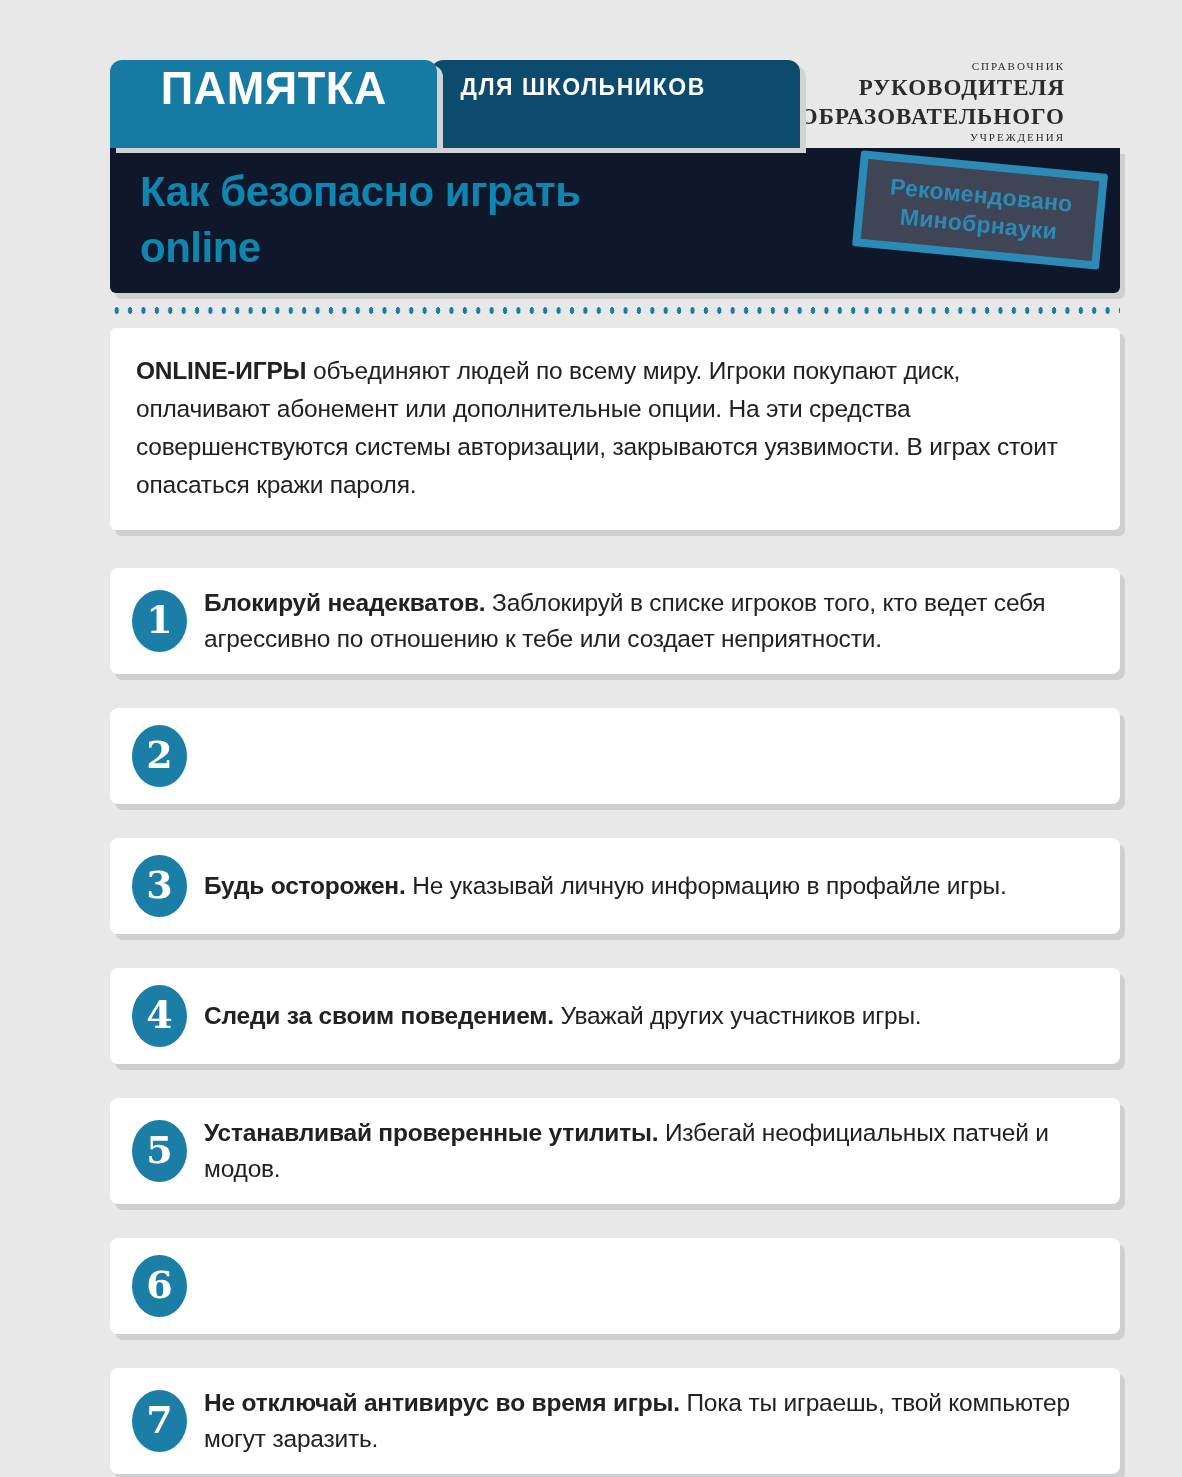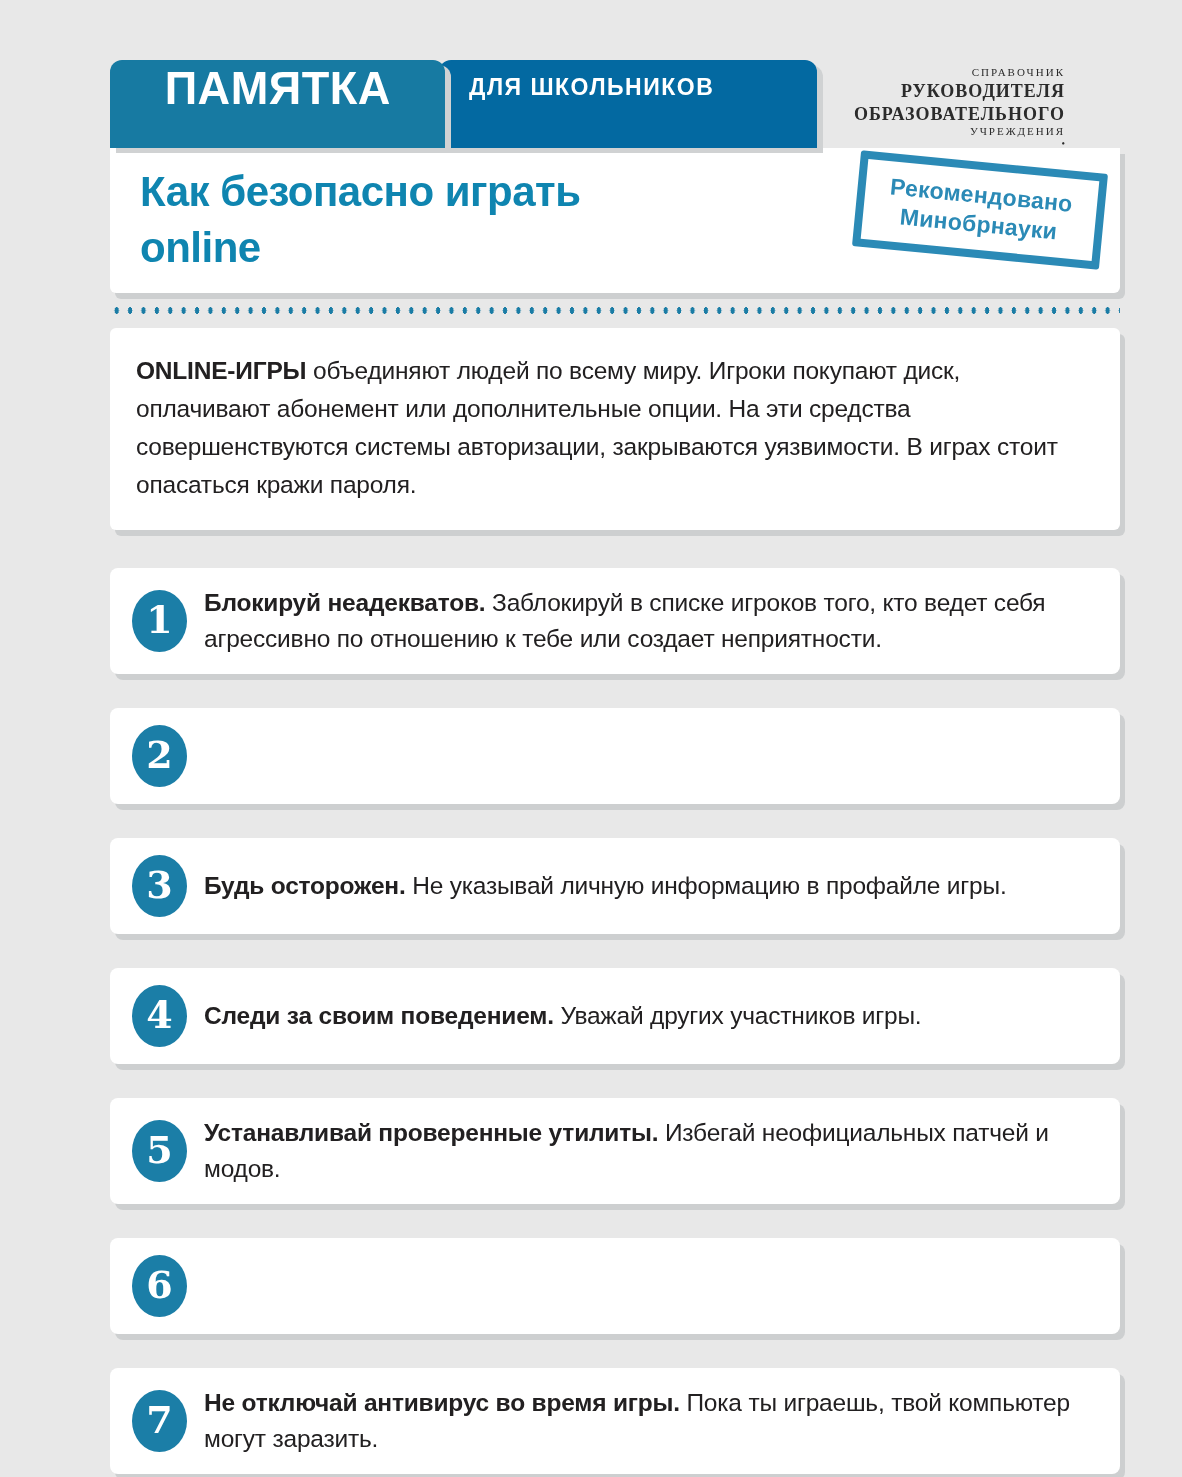--- a/index.html
+++ b/index.html
@@ -23,42 +23,42 @@
   }
   .tab-memo {
     width:335px; background:#177aa2; justify-content:center;
     position:relative; z-index:2;
   }
   .tab-memo .tab-memo-label {
     color:#ffffff; font-weight:bold; font-size:47px;
     letter-spacing:0.5px; transform:scaleX(0.96); padding-bottom:4px;
   }
   .tab-aud {
-    width:378px; background:#0369a1; margin-left:-6px;
+    width:378px; background:#0c4a6e; margin-left:-6px;
     padding-left:30px; position:relative; z-index:1;
   }
   .tab-aud .tab-aud-label {
     color:#ffffff; font-size:23px; font-weight:bold;
     letter-spacing:1.5px; padding-top:14px;
   }
   
   .logo {
     margin-left:auto; margin-right:55px; align-self:center;
     text-align:right; font-family:"Liberation Serif", serif; color:#2b2b2b;
     line-height:1.25; padding-top:6px;
   }
   .logo .logo-small { font-size:11px; letter-spacing:2px; }
-  .logo .logo-big   { font-size:18px; font-weight:bold; letter-spacing:1px; }
+  .logo .logo-big   { font-size:23px; font-weight:bold; letter-spacing:1px; }
   .logo .logo-dot   { font-size:10px; line-height:0.9; }
 
   
   .title-card {
     position:relative;
     margin:0 62px 0 110px; height:145px;
-    background:#ffffff; border-radius:0 0 6px 6px;
+    background:#0f172a; border-radius:0 0 6px 6px;
     box-shadow:5px 6px 0 #cdcfd0;
     padding:16px 0 0 30px;
   }
   .title-line {
     color:#0f85b0; font-weight:bold; font-size:42px; line-height:56px;
     letter-spacing:-0.5px;
   }
   
   .stamp {
     position:absolute; top:14px; right:16px; width:248px; height:96px;

